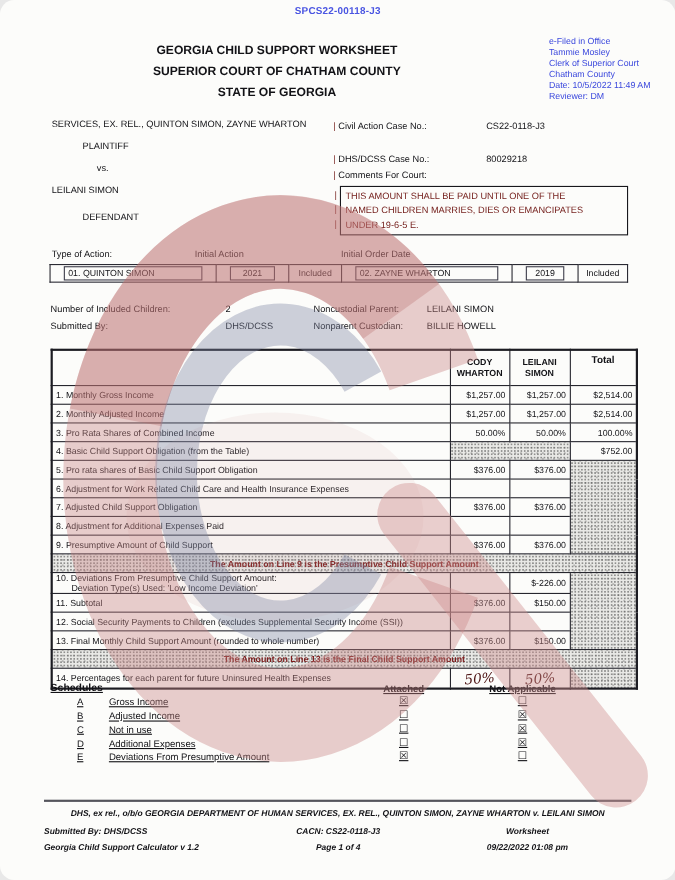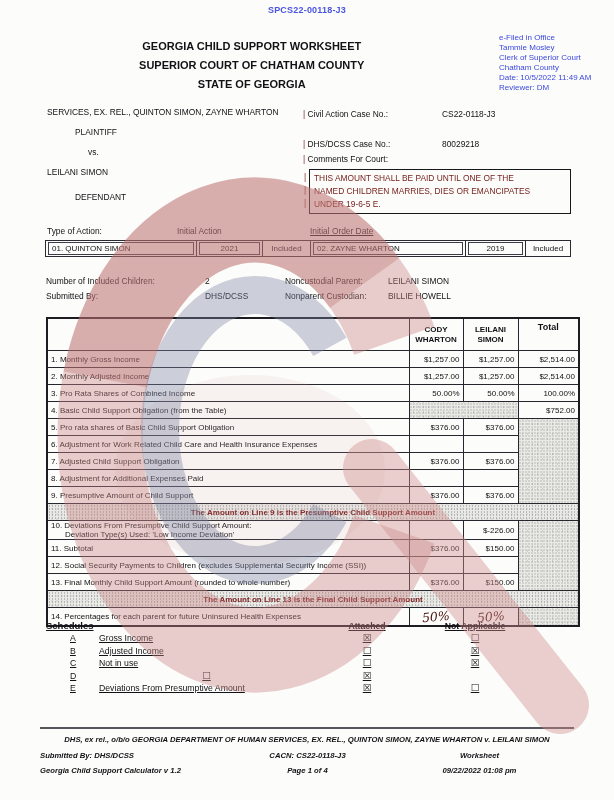--- a/index.html
+++ b/index.html
@@ -1,17 +1,17 @@
 <!DOCTYPE html>
 <html><head>
 <meta charset="utf-8">
 <style>
   html,body{margin:0;padding:0;background:#e8e8e8;}
   .page{position:relative;width:614px;height:800px;background:#fcfcfa;overflow:hidden;
-        font-family:"Liberation Sans",sans-serif;color:#121216;}
+        font-family:"Liberation Sans",sans-serif;color:#121216;border-radius:13px;}
   
   .stamp{position:absolute;top:5px;left:0;width:100%;text-align:center;
          font-size:9px;font-weight:bold;color:#4a55e2;letter-spacing:.2px;}
   .title-block{position:absolute;top:37px;left:0;width:82%;text-align:center;
                font-weight:bold;font-size:11px;line-height:19px;}
   .efiled{position:absolute;top:33px;left:499px;font-size:8px;line-height:10px;color:#3b48dd;}
   
   .cap-left{position:absolute;top:106px;left:47px;width:256px;font-size:8.4px;line-height:12px;}
   .cap-left .role1{padding-left:28px;margin-top:8px;}
   .cap-left .vs{padding-left:41px;margin-top:8px;}
@@ -22,27 +22,27 @@
   .cap-right .row.gap{margin-top:18px;}
   .pipe{color:#7b2a26;}
   .cap-right .val{position:absolute;left:139px;top:0;}
   .cbox-wrap{position:relative;margin-top:3px;}
   .cbox-pipes{position:absolute;left:1px;top:2px;line-height:13px;color:#7b2a26;font-size:8.4px;}
   .cbox{margin-left:6px;width:252px;border:1.5px solid #17171c;padding:2px 4px;
         font-size:8.4px;line-height:13px;color:#76221f;}
   
   .action-row{position:absolute;top:226px;left:0;width:614px;height:12px;font-size:8.4px;}
   .action-row span{position:absolute;top:0;}
-  .a1{left:47px;} .a2{left:177px;} .a3{left:310px;text-decoration:underline;}
+  .a1{left:47px;} .a2{left:177px;} .a3{left:310px;}
   
   .child-table{position:absolute;top:240px;left:45px;width:525px;border-collapse:collapse;
                table-layout:fixed;font-size:8px;}
   .child-table th,.child-table td{border:1.6px solid #2a2a33;height:15px;padding:0;overflow:hidden;}
   .child-table th{font-variant:small-caps;font-weight:bold;font-size:8.6px;text-align:center;letter-spacing:.3px;}
-  .fbox{display:block;margin:1px 2px;border:1px solid #3c3c4a;padding:0 3px;line-height:11px;}
+  .fbox{display:block;margin:1px 12px;border:1px solid #3c3c4a;padding:0 3px;line-height:11px;}
   .fbox.ctr{text-align:center;}
   .st{text-align:center;}
   
   .meta{position:absolute;top:274px;left:46px;width:540px;font-size:8.4px;}
   .meta .mrow{position:relative;height:15px;}
   .meta span{position:absolute;top:2px;}
   .m0{left:0;} .m1{left:159px;} .m2{left:239px;} .m3{left:342px;}
   
   .mt{position:absolute;top:317px;left:46px;width:532px;border-collapse:collapse;
       table-layout:fixed;font-size:8px;}
@@ -309,20 +309,21 @@
     <div class="srow">
       <div></div>
       <div>C</div>
       <div>Not in use</div>
       <div class="cc cb">☐</div>
       <div class="cc cb">☒</div>
     </div>
     <div class="srow">
       <div></div>
       <div>D</div>
+      <div>Additional Expenses</div>
       <div class="cc cb">☐</div>
       <div class="cc cb">☒</div>
     </div>
     <div class="srow">
       <div></div>
       <div>E</div>
       <div>Deviations From Presumptive Amount</div>
       <div class="cc cb">☒</div>
       <div class="cc cb">☐</div>
     </div>

